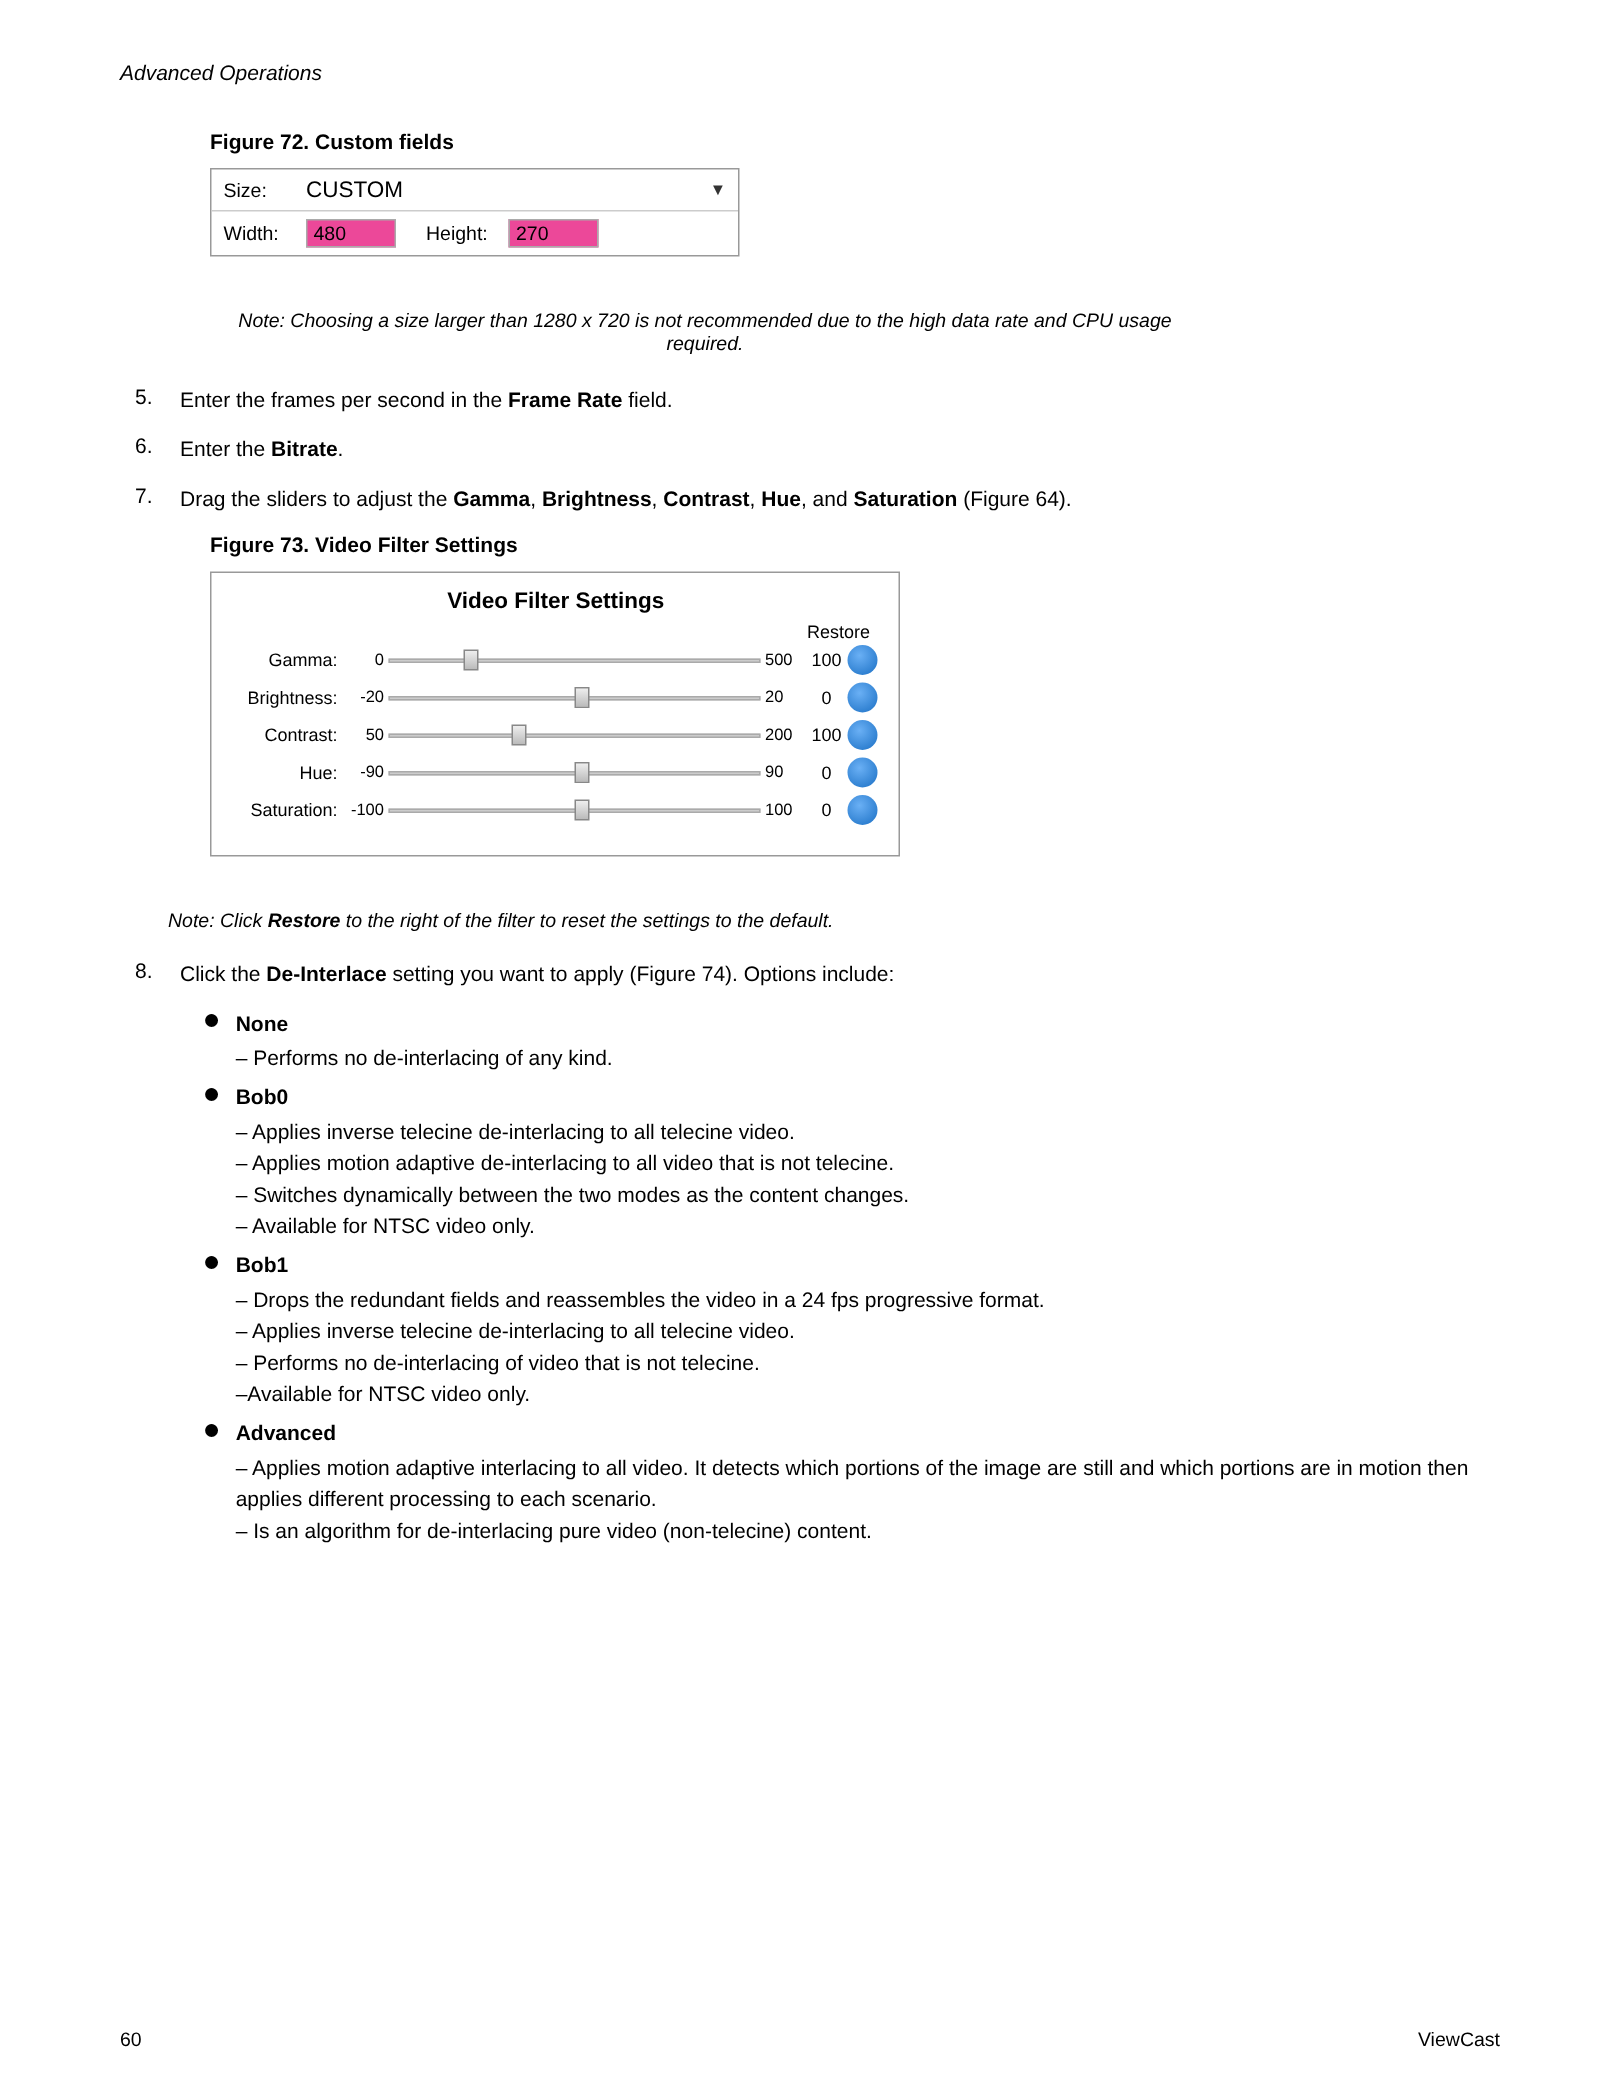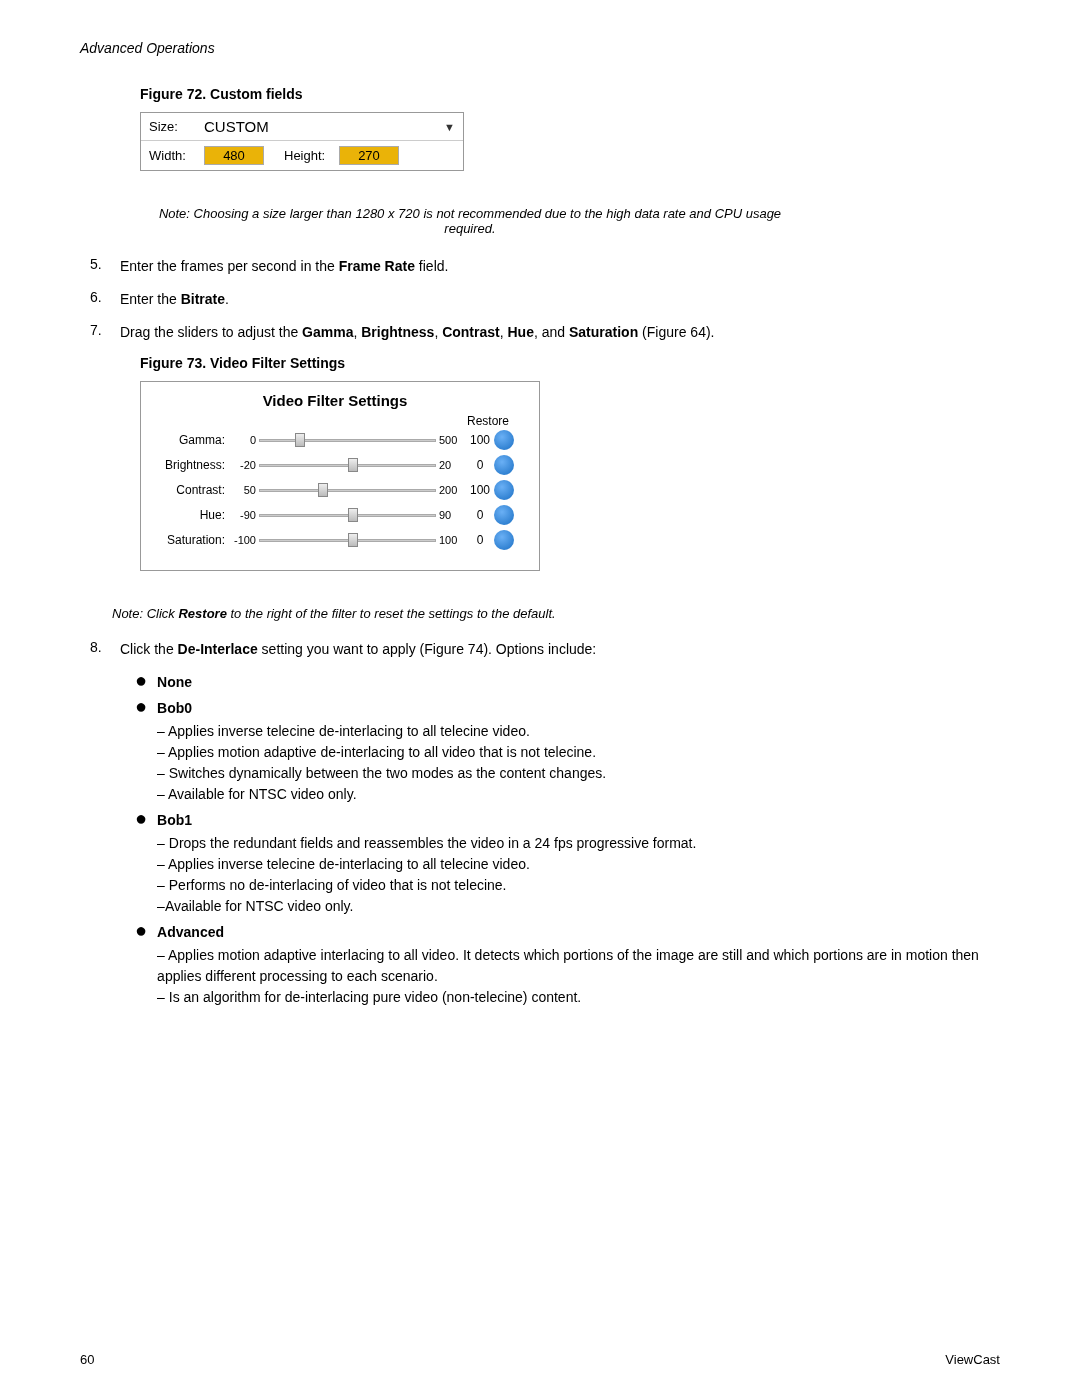--- a/index.html
+++ b/index.html
@@ -26,21 +26,21 @@
       margin-bottom: 10px;
       margin-left: 60px;
     }
     .figure-box {
       border: 1px solid #999;
       display: inline-block;
       margin-left: 60px;
       margin-bottom: 15px;
     }
     .custom-fields-box {
-      width: 324px;
+      width: 353px;
       padding: 0;
     }
     .custom-fields-row {
       display: flex;
       align-items: center;
       border-bottom: 1px solid #ccc;
       padding: 5px 8px;
     }
     .custom-fields-row:last-child {
       border-bottom: none;
@@ -55,22 +55,21 @@
     }
     .dropdown-arrow {
       font-size: 11px;
       color: #333;
     }
     .field-input {
       border: 1px solid #aaa;
       font-size: 13px;
       padding: 1px 4px;
       width: 60px;
-      background: #eab308;
-      text-align: center;
+      background: #ec4899;
     }
     .field-spacer {
       margin-left: 20px;
     }
     .note-text {
       font-style: italic;
       font-size: 13px;
       margin-left: 60px;
       margin-bottom: 20px;
       max-width: 660px;
@@ -95,22 +94,22 @@
     .item-content b {
       font-weight: bold;
     }
     
     .vfs-outer {
       margin-left: 60px;
       margin-bottom: 15px;
     }
     .vfs-box {
       border: 1px solid #999;
-      width: 400px;
-      padding: 10px 25px 15px 15px;
+      width: 460px;
+      padding: 10px 14px 15px 15px;
     }
     .vfs-title {
       font-weight: bold;
       font-size: 15px;
       text-align: center;
       margin-bottom: 5px;
     }
     .vfs-restore-row {
       display: flex;
       justify-content: flex-end;
@@ -373,20 +372,23 @@
       Click the <b>De-Interlace</b> setting you want to apply (Figure 74). Options include:
     </span>
   </div>
 
   <div class="bullet-section">
 
     <div class="bullet-item">
       <span class="bullet-dot">●</span>
       <div class="bullet-content">
         <b>None</b>
+        <div class="sub-lines">
+          <span class="sub-line">– Performs no de-interlacing of any kind.</span>
+        </div>
       </div>
     </div>
 
     <div class="bullet-item">
       <span class="bullet-dot">●</span>
       <div class="bullet-content">
         <b>Bob0</b>
         <div class="sub-lines">
           <span class="sub-line">– Applies inverse telecine de-interlacing to all telecine video.</span>
           <span class="sub-line">– Applies motion adaptive de-interlacing to all video that is not telecine.</span>

